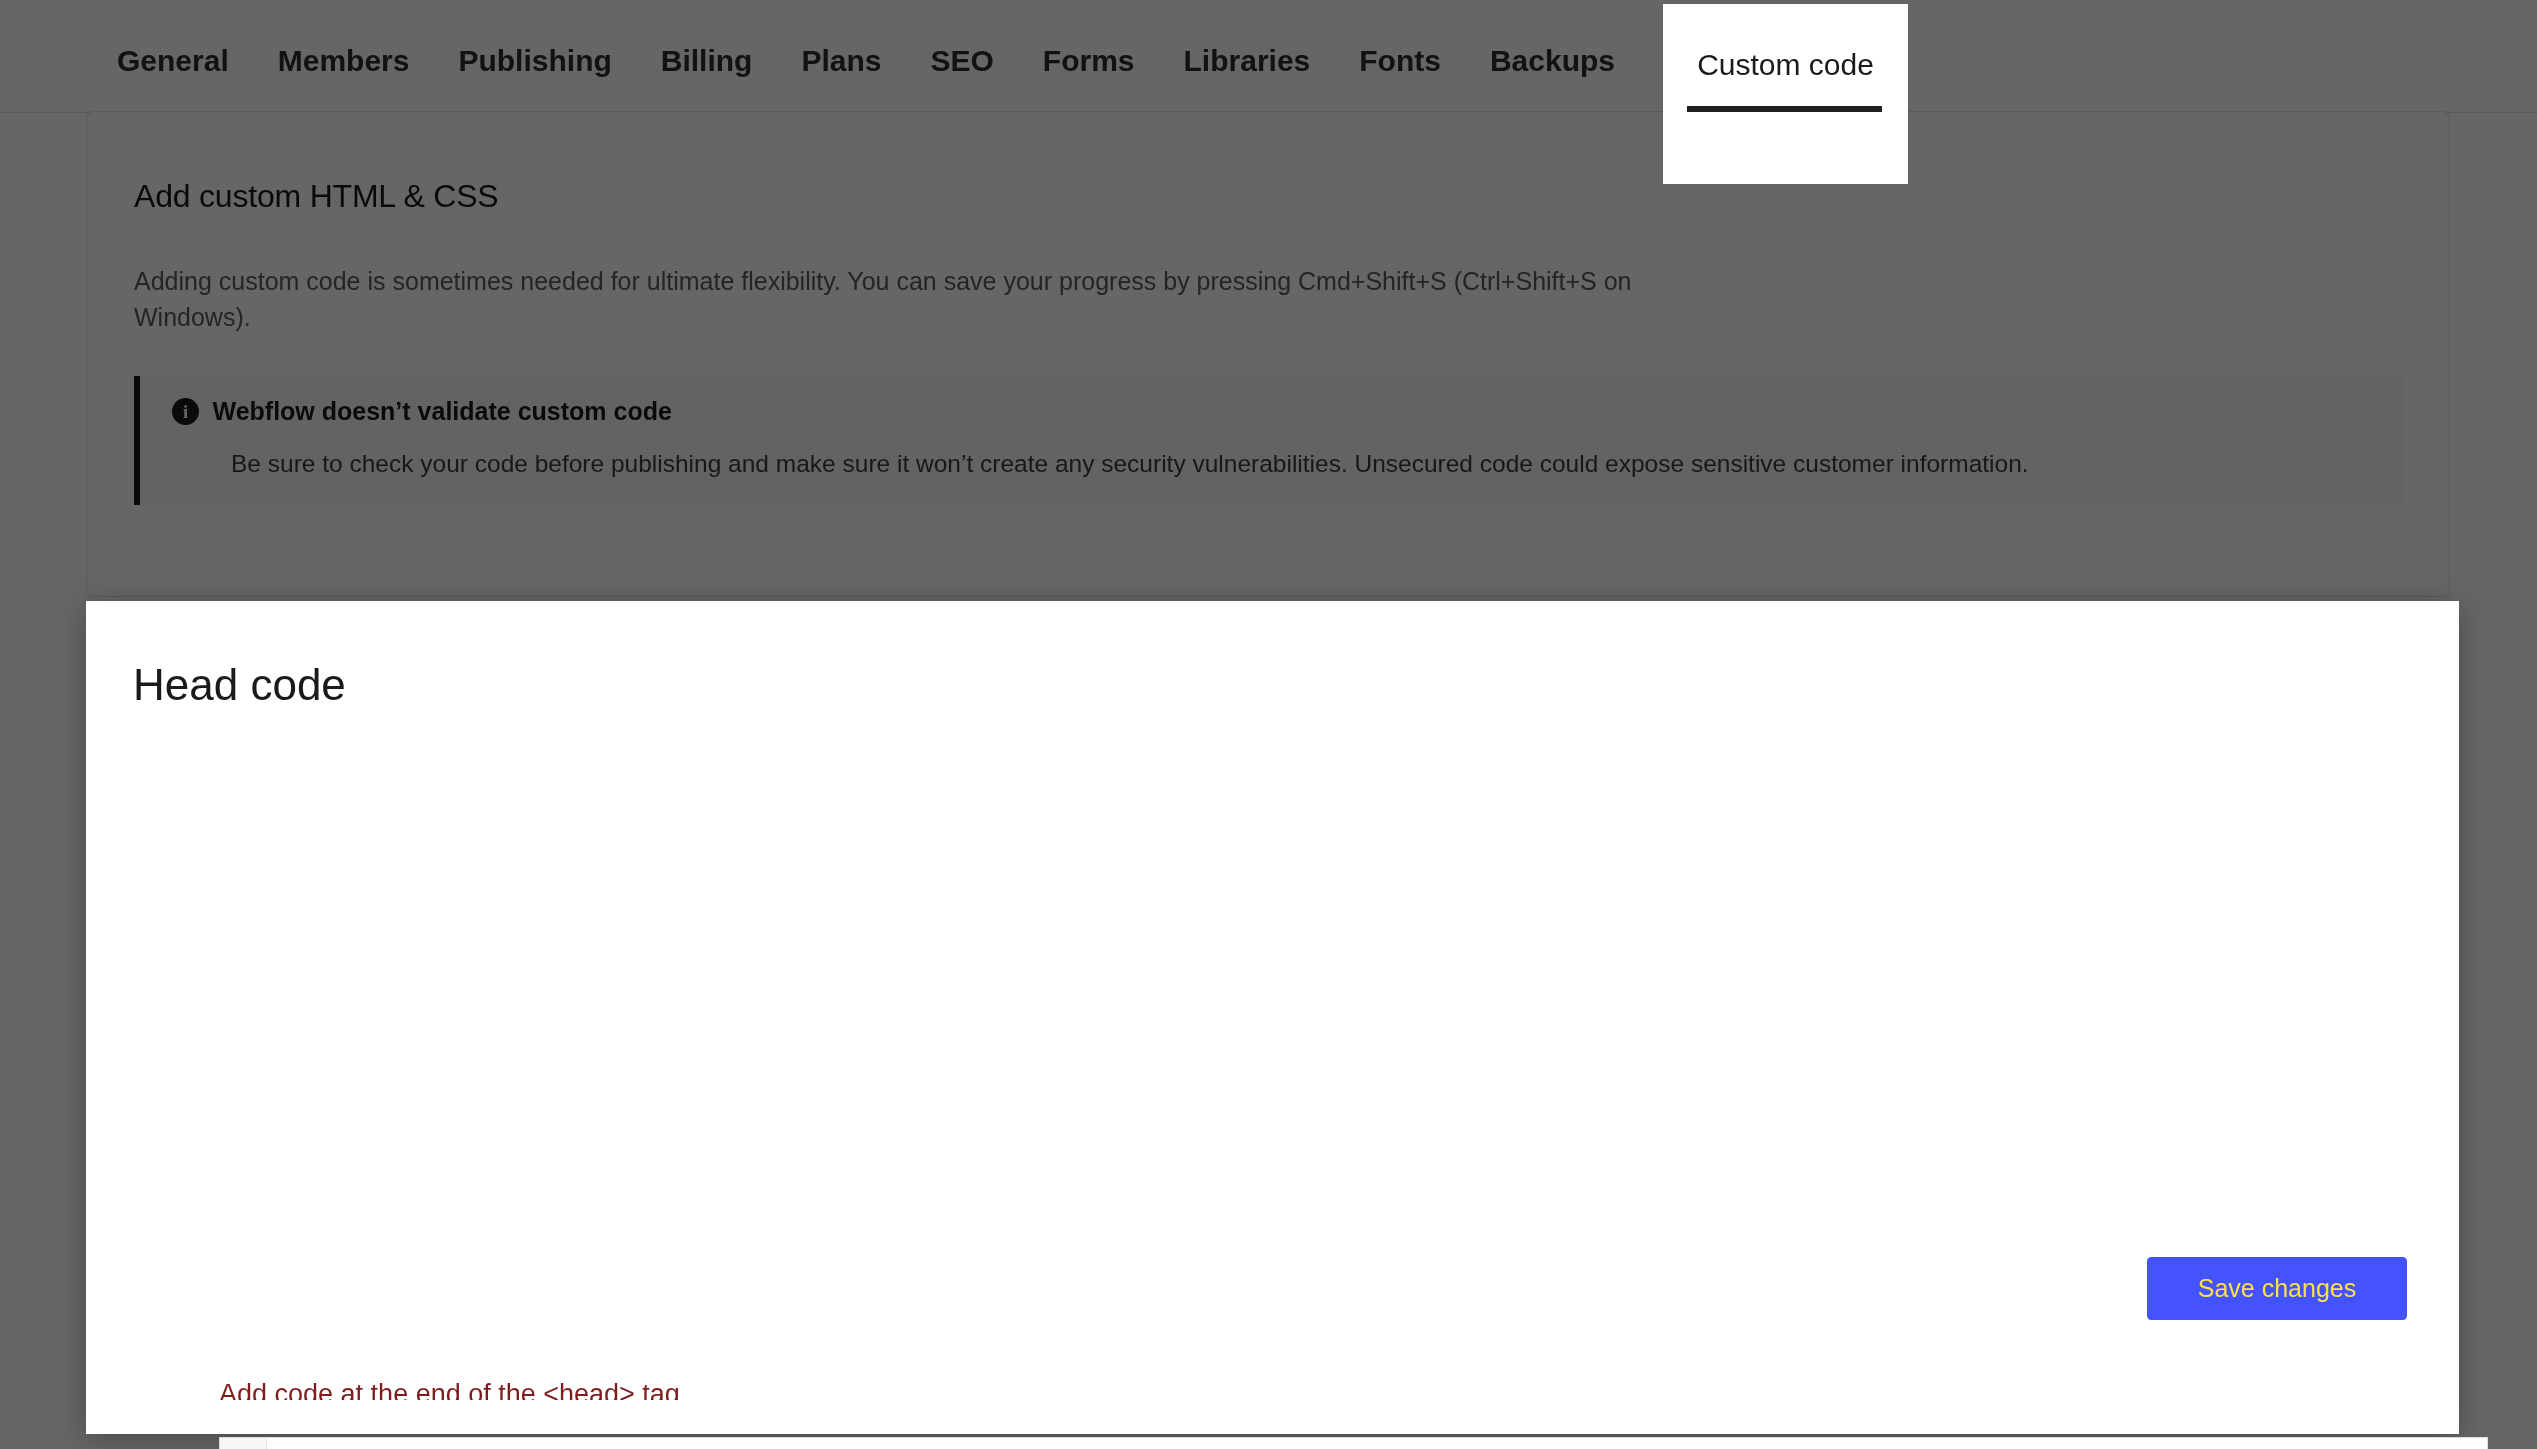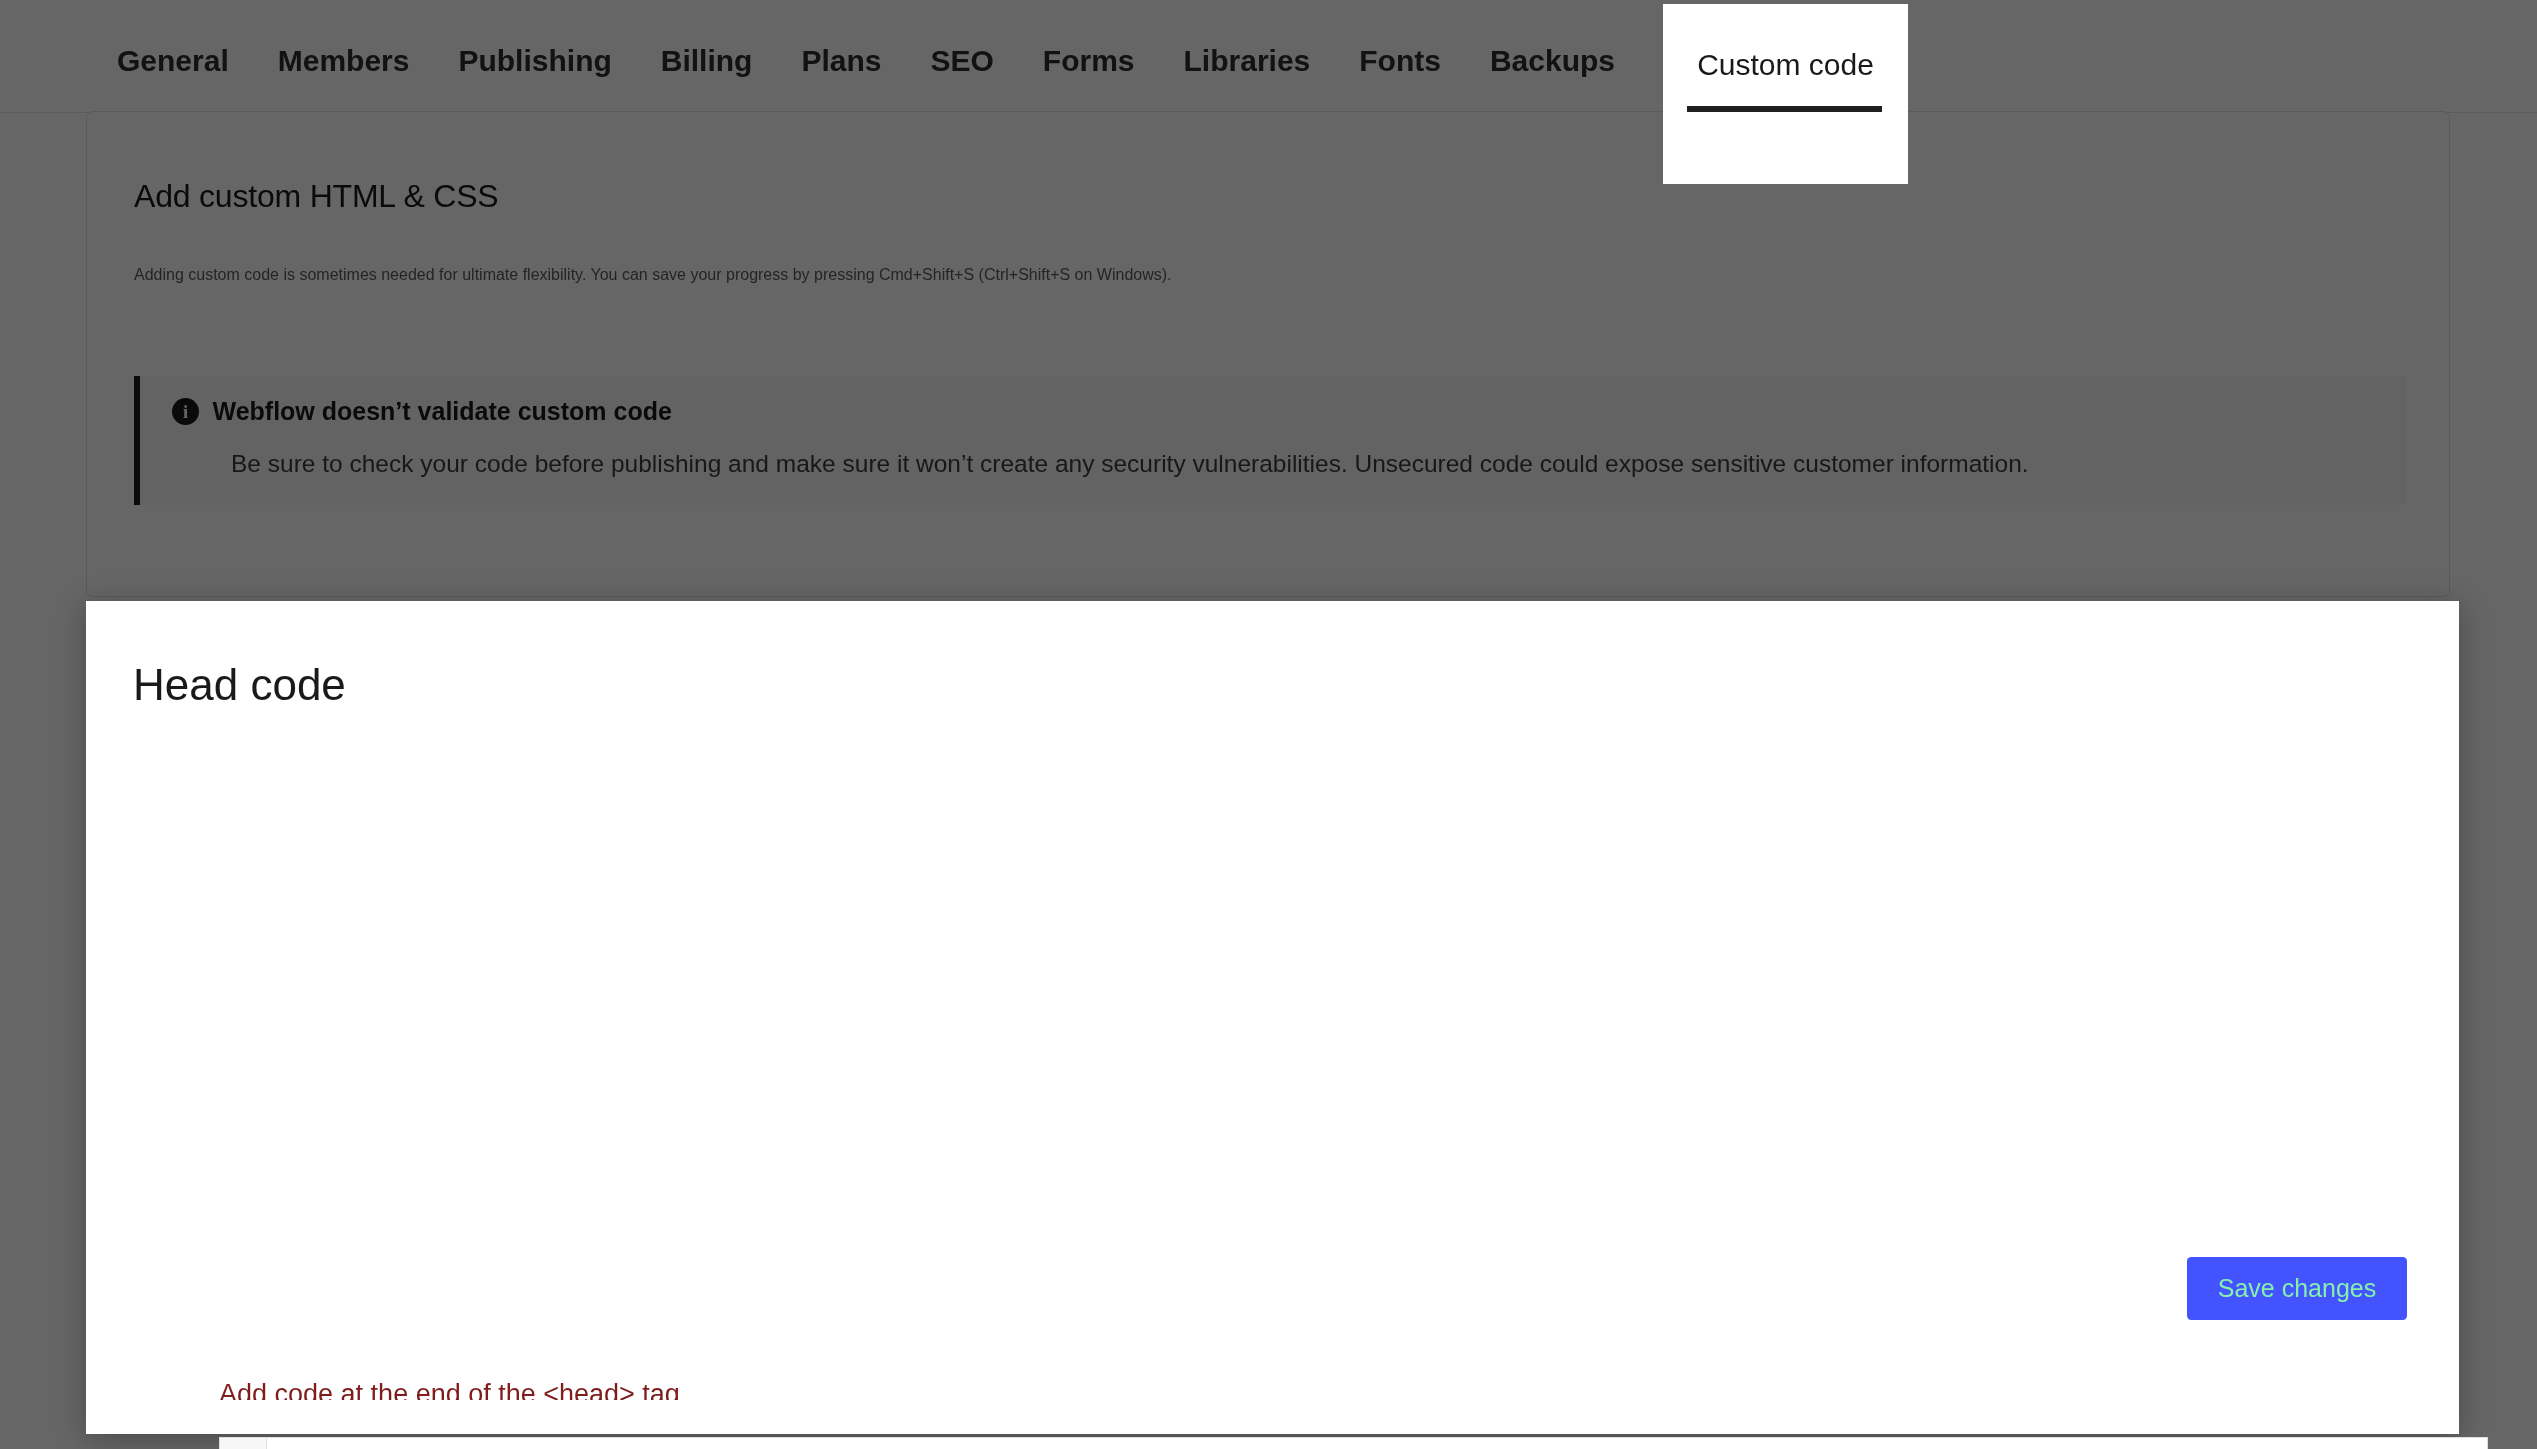--- a/index.html
+++ b/index.html
@@ -65,21 +65,21 @@
     font-size: 32px;
     color: #1a1a1a;
     letter-spacing: -0.2px;
     line-height: 1;
   }
   .section-desc {
     position: absolute;
     left: 47px;
     top: 151px;
     width: 1523px;
-    font-size: 16px;
+    font-size: 25px;
     color: #5b5b5b;
     line-height: 1.45;
   }
 
   
   .notice {
     position: absolute;
     left: 47px;
     top: 264px;
     width: 2271px;
@@ -179,24 +179,24 @@
     left: 47px;
     top: 62px;
     font-size: 44px;
     color: #1a1a1a;
     line-height: 1;
   }
   .save-btn {
     position: absolute;
     right: 52px;
     top: 656px;
-    width: 220px;
+    width: 260px;
     height: 63px;
     background: #4353ff;
-    color: #86efac;
+    color: #fde047;
     border: none;
     border-radius: 4.2px;
     font-size: 25px;
     font-family: "Liberation Sans", sans-serif;
     cursor: pointer;
     display: flex;
     align-items: center;
     justify-content: center;
   }
   .code-hint {

